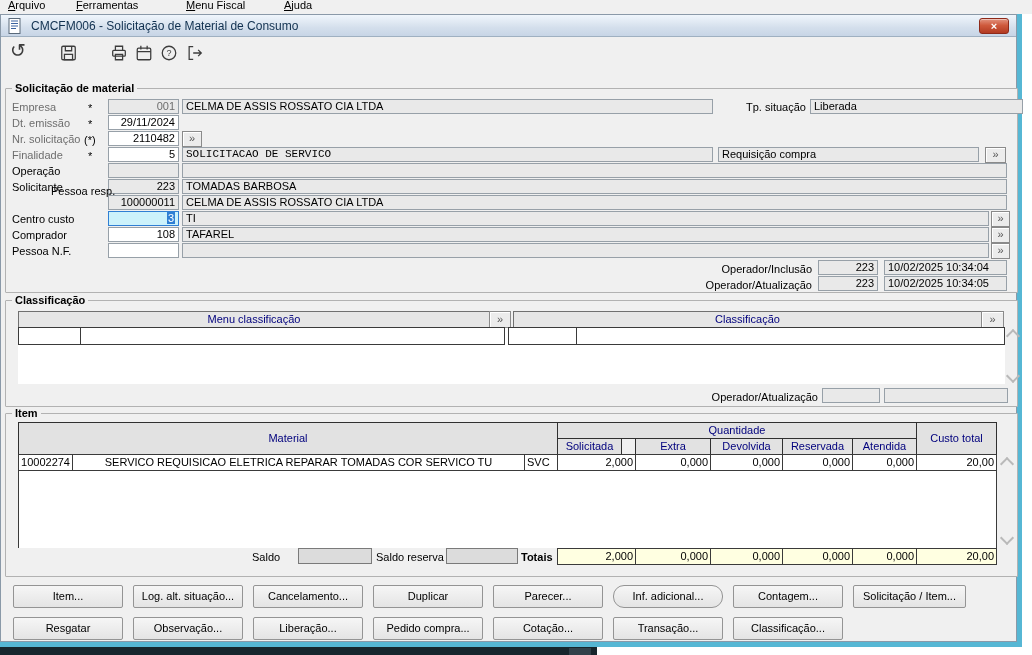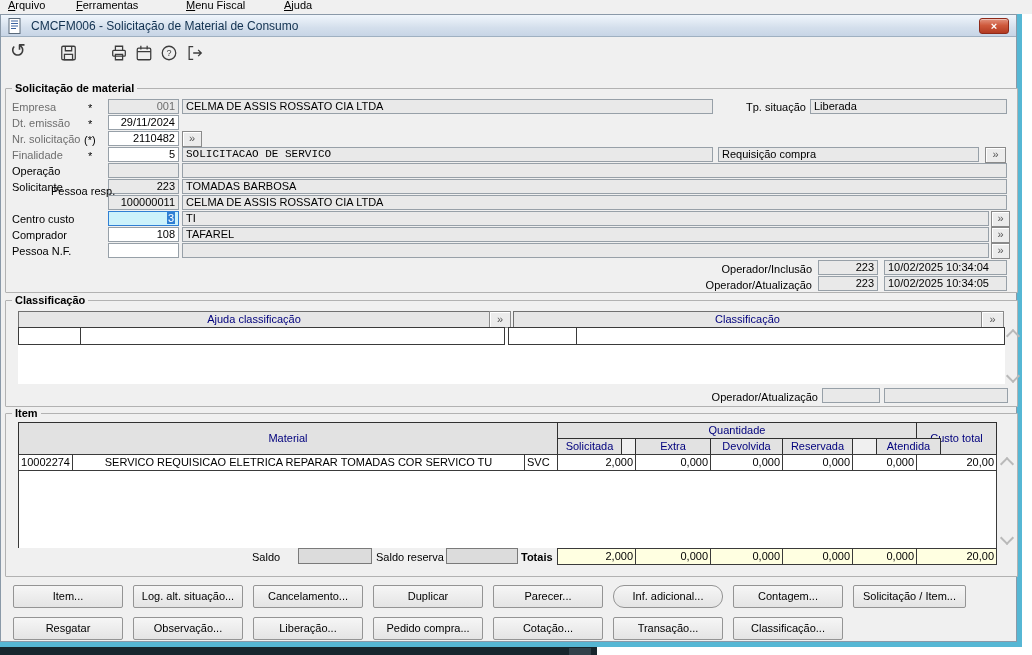--- a/index.html
+++ b/index.html
@@ -111,21 +111,21 @@
 </div>
 
 <div class="abs gbox" style="left:5px;top:88px;width:1013px;height:205px;"></div>
 <span class="glabel abs" style="left:12px;top:82px;">Solicitação de material</span>
 
 <span class="lbl dim" style="left:12px;top:101px;">Empresa</span>
 <span class="lbl" style="left:88px;top:102px;">*</span>
 <div class="fld num dim" style="left:108px;top:99px;width:71px;">001</div>
 <div class="fld" style="left:182px;top:99px;width:531px;">CELMA DE ASSIS ROSSATO CIA LTDA</div>
 <span class="lbl" style="left:746px;top:101px;">Tp. situação</span>
-<div class="fld" style="left:810px;top:99px;width:197px;">Liberada</div>
+<div class="fld" style="left:810px;top:99px;width:213px;">Liberada</div>
 
 <span class="lbl dim" style="left:12px;top:117px;">Dt. emissão</span>
 <span class="lbl" style="left:88px;top:118px;">*</span>
 <div class="fld white num" style="left:108px;top:115px;width:71px;">29/11/2024</div>
 
 <span class="lbl dim" style="left:12px;top:133px;">Nr. solicitação</span>
 <span class="lbl" style="left:84px;top:134px;">(*)</span>
 <div class="fld white num" style="left:108px;top:131px;width:71px;">2110482</div>
 <div class="lookup" style="left:182px;top:131px;width:20px;">»</div>
 
@@ -167,21 +167,21 @@
 <div class="fld num" style="left:818px;top:260px;width:60px;">223</div>
 <div class="fld" style="left:884px;top:260px;width:123px;">10/02/2025 10:34:04</div>
 <span class="lbl" style="left:640px;top:279px;width:172px;text-align:right;">Operador/Atualização</span>
 <div class="fld num" style="left:818px;top:276px;width:60px;">223</div>
 <div class="fld" style="left:884px;top:276px;width:123px;">10/02/2025 10:34:05</div>
 
 <div class="abs gbox" style="left:5px;top:300px;width:1013px;height:107px;"></div>
 <span class="glabel abs" style="left:12px;top:294px;">Classificação</span>
 
 <div class="abs" style="left:18px;top:327px;width:987px;height:57px;background:#fff;"></div>
-<div class="hcell" style="left:18px;top:311px;width:472px;height:17px;">Ajuda classificação</div>
+<div class="hcell" style="left:18px;top:311px;width:472px;height:17px;">Menu classificação</div>
 <div class="lookup" style="left:489px;top:311px;width:22px;height:17px;line-height:14px;">»</div>
 <div class="hcell" style="left:513px;top:311px;width:469px;height:17px;">Classificação</div>
 <div class="lookup" style="left:981px;top:311px;width:23px;height:17px;line-height:14px;">»</div>
 
 <div class="cell" style="left:18px;top:327px;width:63px;height:18px;"></div>
 <div class="cell" style="left:80px;top:327px;width:425px;height:18px;"></div>
 <div class="cell" style="left:508px;top:327px;width:69px;height:18px;"></div>
 <div class="cell" style="left:576px;top:327px;width:429px;height:18px;"></div>
 <div class="chev up" style="left:1008px;top:331px;"></div>
 <div class="chev down" style="left:1008px;top:371px;"></div>
@@ -193,21 +193,21 @@
 <div class="abs gbox" style="left:5px;top:413px;width:1013px;height:164px;"></div>
 <span class="glabel abs" style="left:12px;top:407px;">Item</span>
 
 <div class="hcell itm-h" style="left:18px;top:422px;width:540px;height:33px;line-height:31px;">Material</div>
 <div class="hcell itm-h" style="left:557px;top:422px;width:360px;height:17px;">Quantidade</div>
 <div class="hcell itm-h" style="left:916px;top:422px;width:81px;height:33px;line-height:31px;">Custo total</div>
 <div class="hcell itm-h" style="left:557px;top:438px;width:65px;height:17px;">Solicitada</div>
 <div class="hcell itm-h" style="left:635px;top:438px;width:76px;height:17px;">Extra</div>
 <div class="hcell itm-h" style="left:710px;top:438px;width:73px;height:17px;">Devolvida</div>
 <div class="hcell itm-h" style="left:782px;top:438px;width:71px;height:17px;">Reservada</div>
-<div class="hcell itm-h" style="left:852px;top:438px;width:65px;height:17px;margin-left:24px;">Atendida</div>
+<div class="hcell itm-h" style="left:852px;top:438px;width:65px;height:17px;">Atendida</div>
 
 <div class="abs" style="left:18px;top:470px;width:979px;height:78px;background:#fff;border-left:1px solid #3a3a3a;border-right:1px solid #3a3a3a;box-sizing:border-box;"></div>
 
 <div class="cell num" style="left:18px;top:454px;width:55px;height:17px;">10002274</div>
 <div class="cell" style="left:72px;top:454px;width:453px;height:17px;text-align:center;">SERVICO REQUISICAO ELETRICA REPARAR TOMADAS COR SERVICO TU</div>
 <div class="cell" style="left:524px;top:454px;width:34px;height:17px;">SVC</div>
 <div class="cell num" style="left:557px;top:454px;width:79px;height:17px;">2,000</div>
 <div class="cell num" style="left:635px;top:454px;width:76px;height:17px;">0,000</div>
 <div class="cell num" style="left:710px;top:454px;width:73px;height:17px;">0,000</div>
 <div class="cell num" style="left:782px;top:454px;width:71px;height:17px;">0,000</div>

